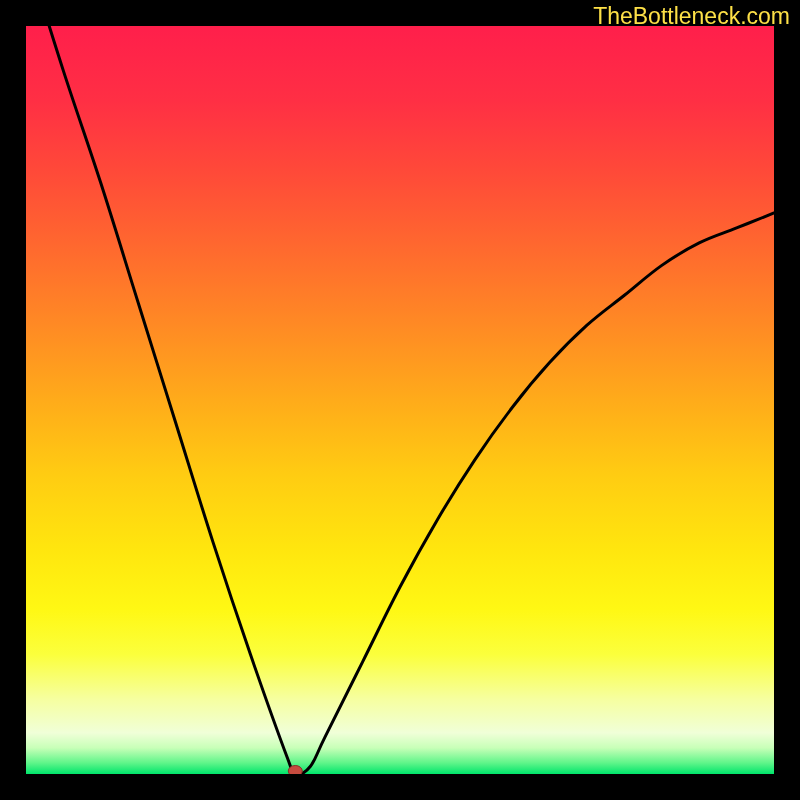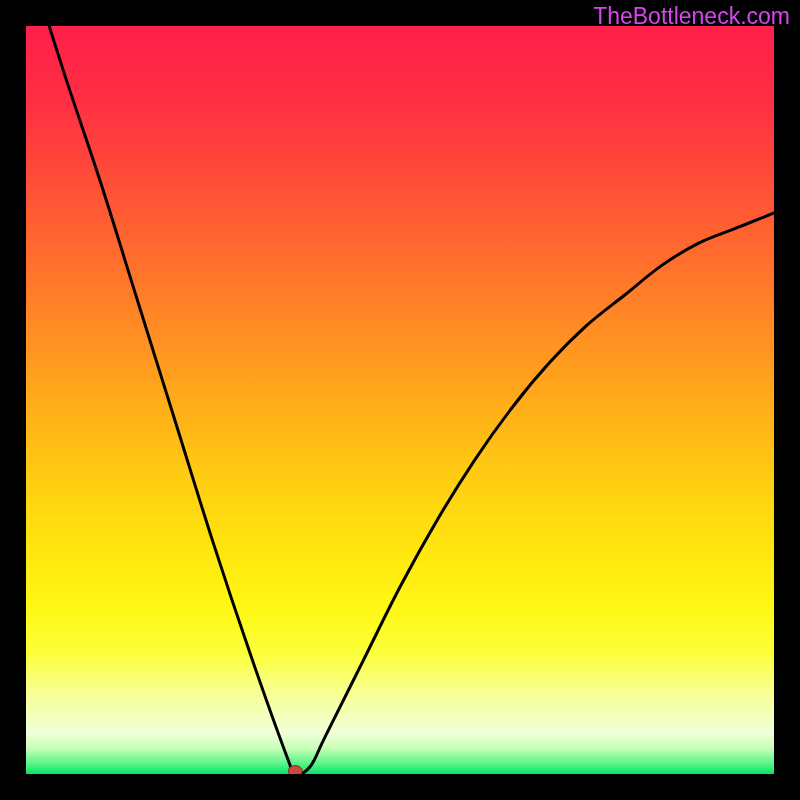--- a/index.html
+++ b/index.html
@@ -16,21 +16,21 @@
     left: 26px;
     top: 26px;
     width: 748px;
     height: 748px;
     background: black;
   }
   .watermark {
     position: absolute;
     top: 3px;
     right: 10px;
-    color: #d946ef;
+    color: #fde047;
     font-size: 23px;
     font-weight: 400;
     letter-spacing: 0px;
   }
   svg {
     position: absolute;
     left: 0;
     top: 0;
   }
 </style>

